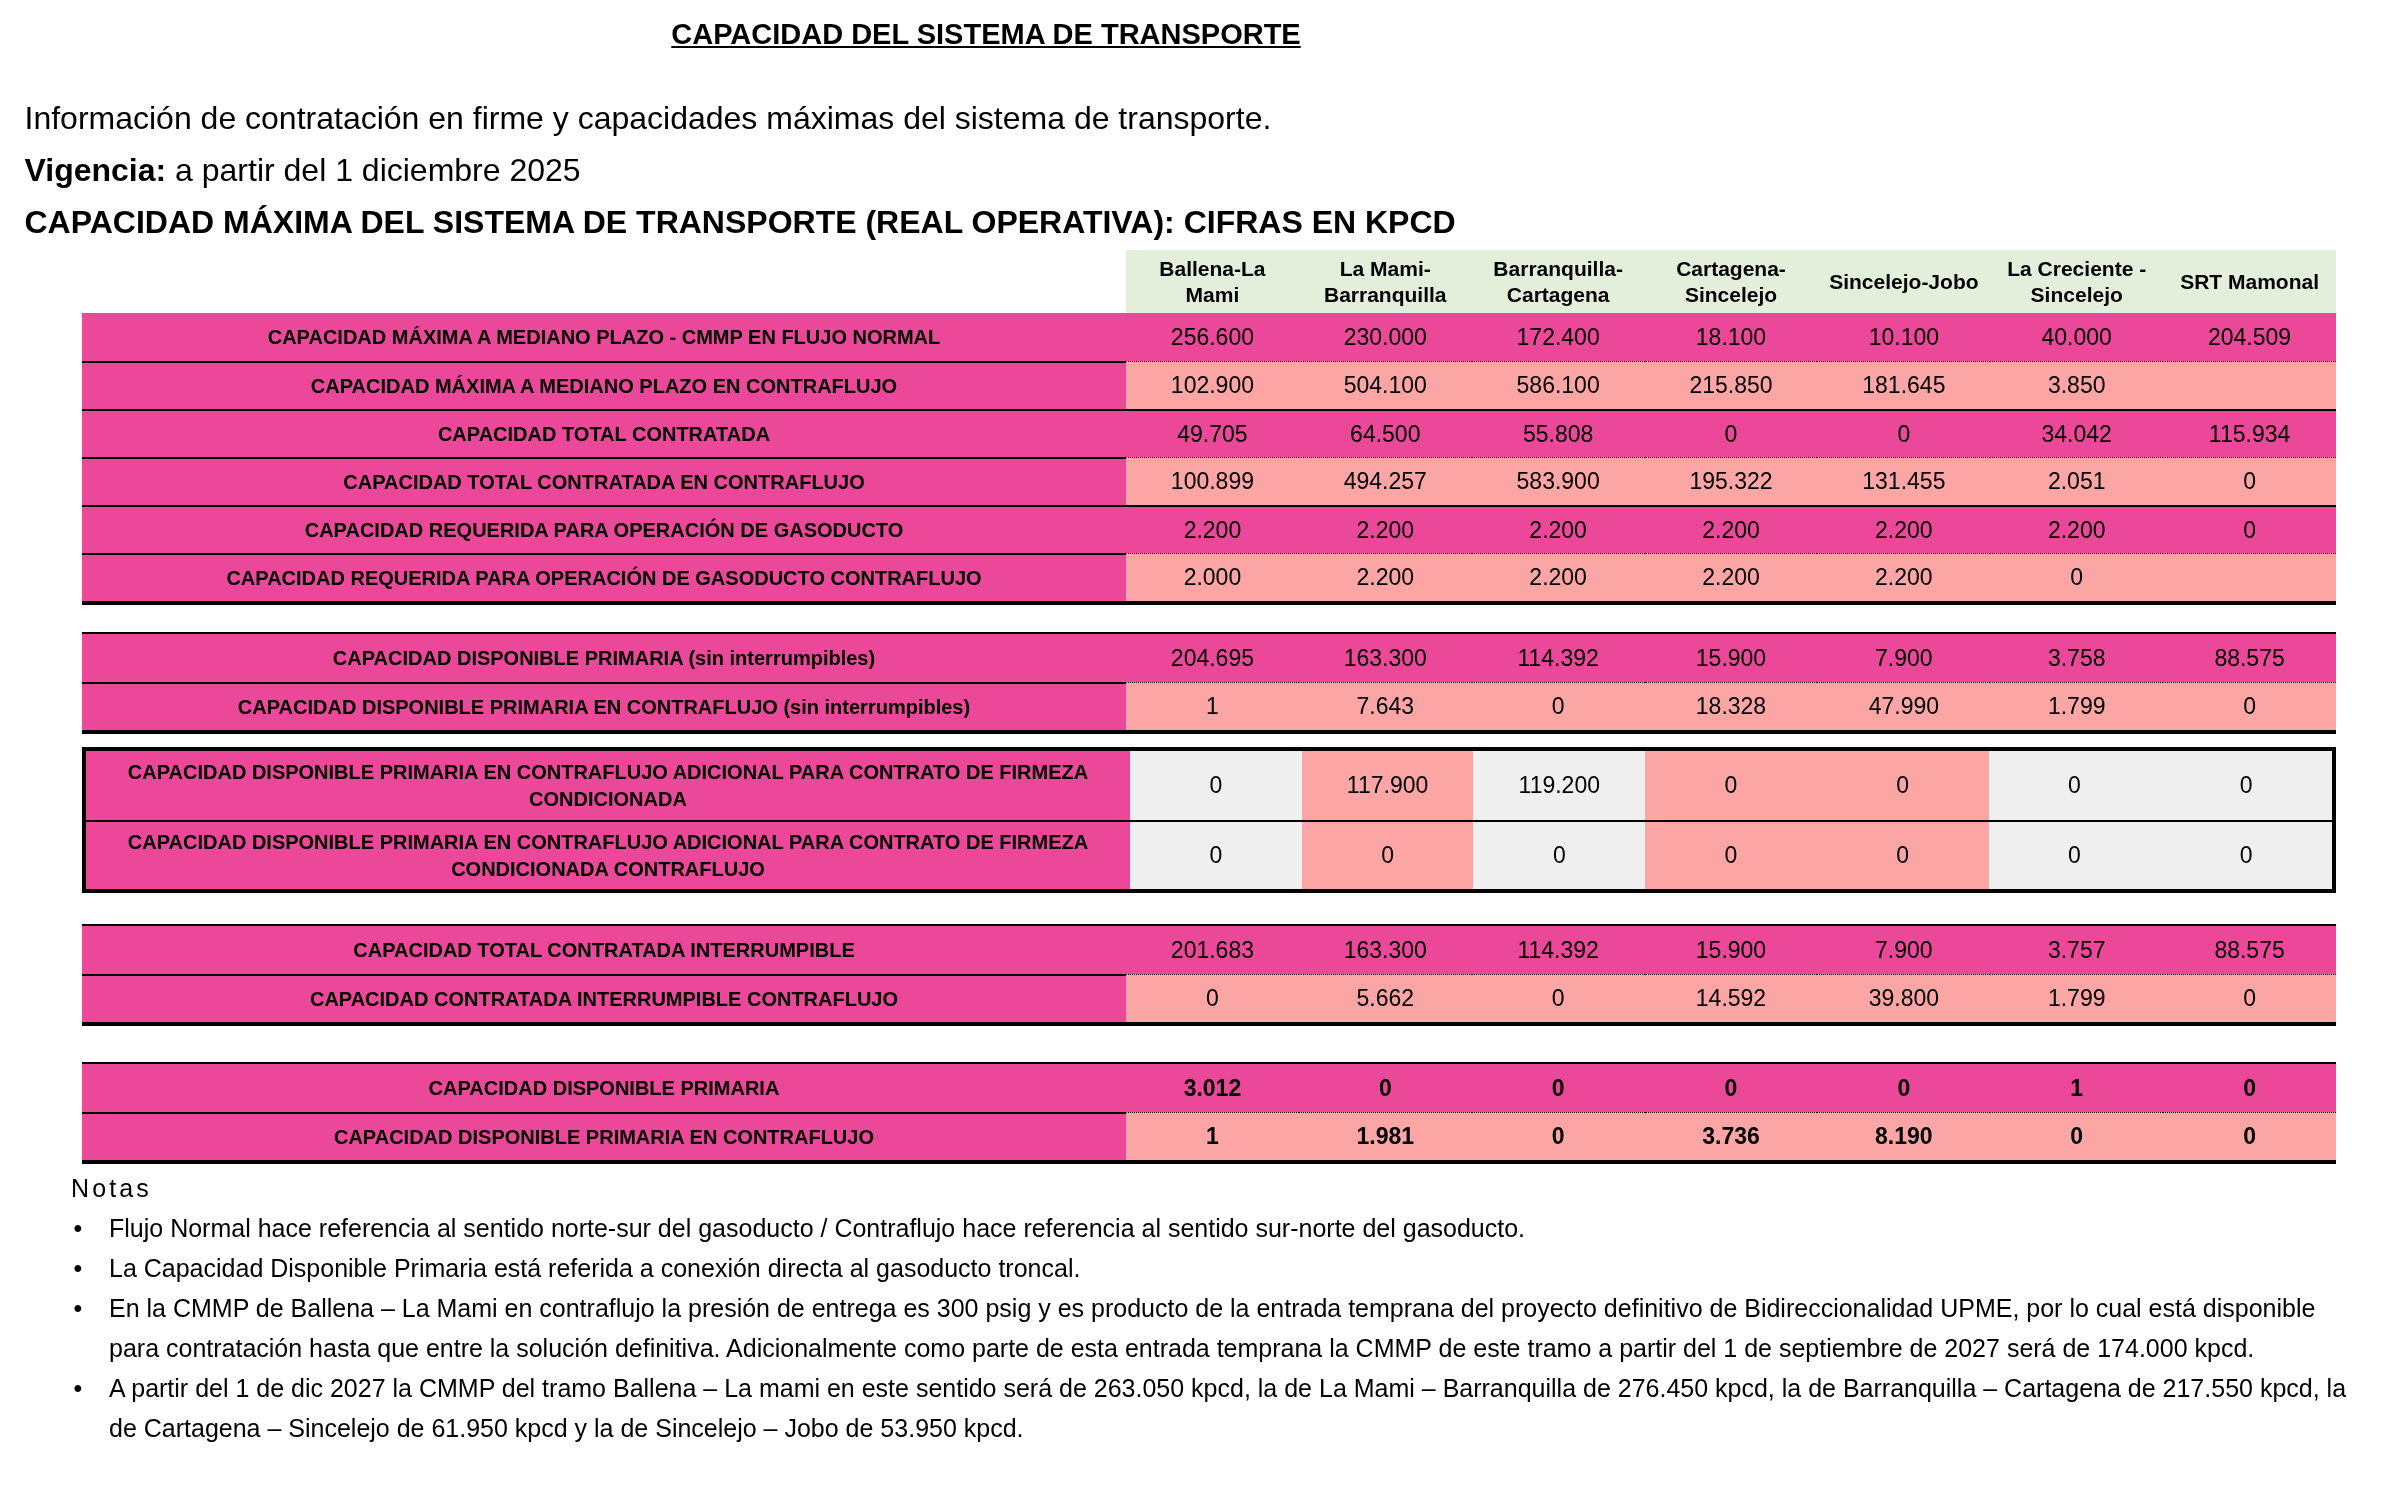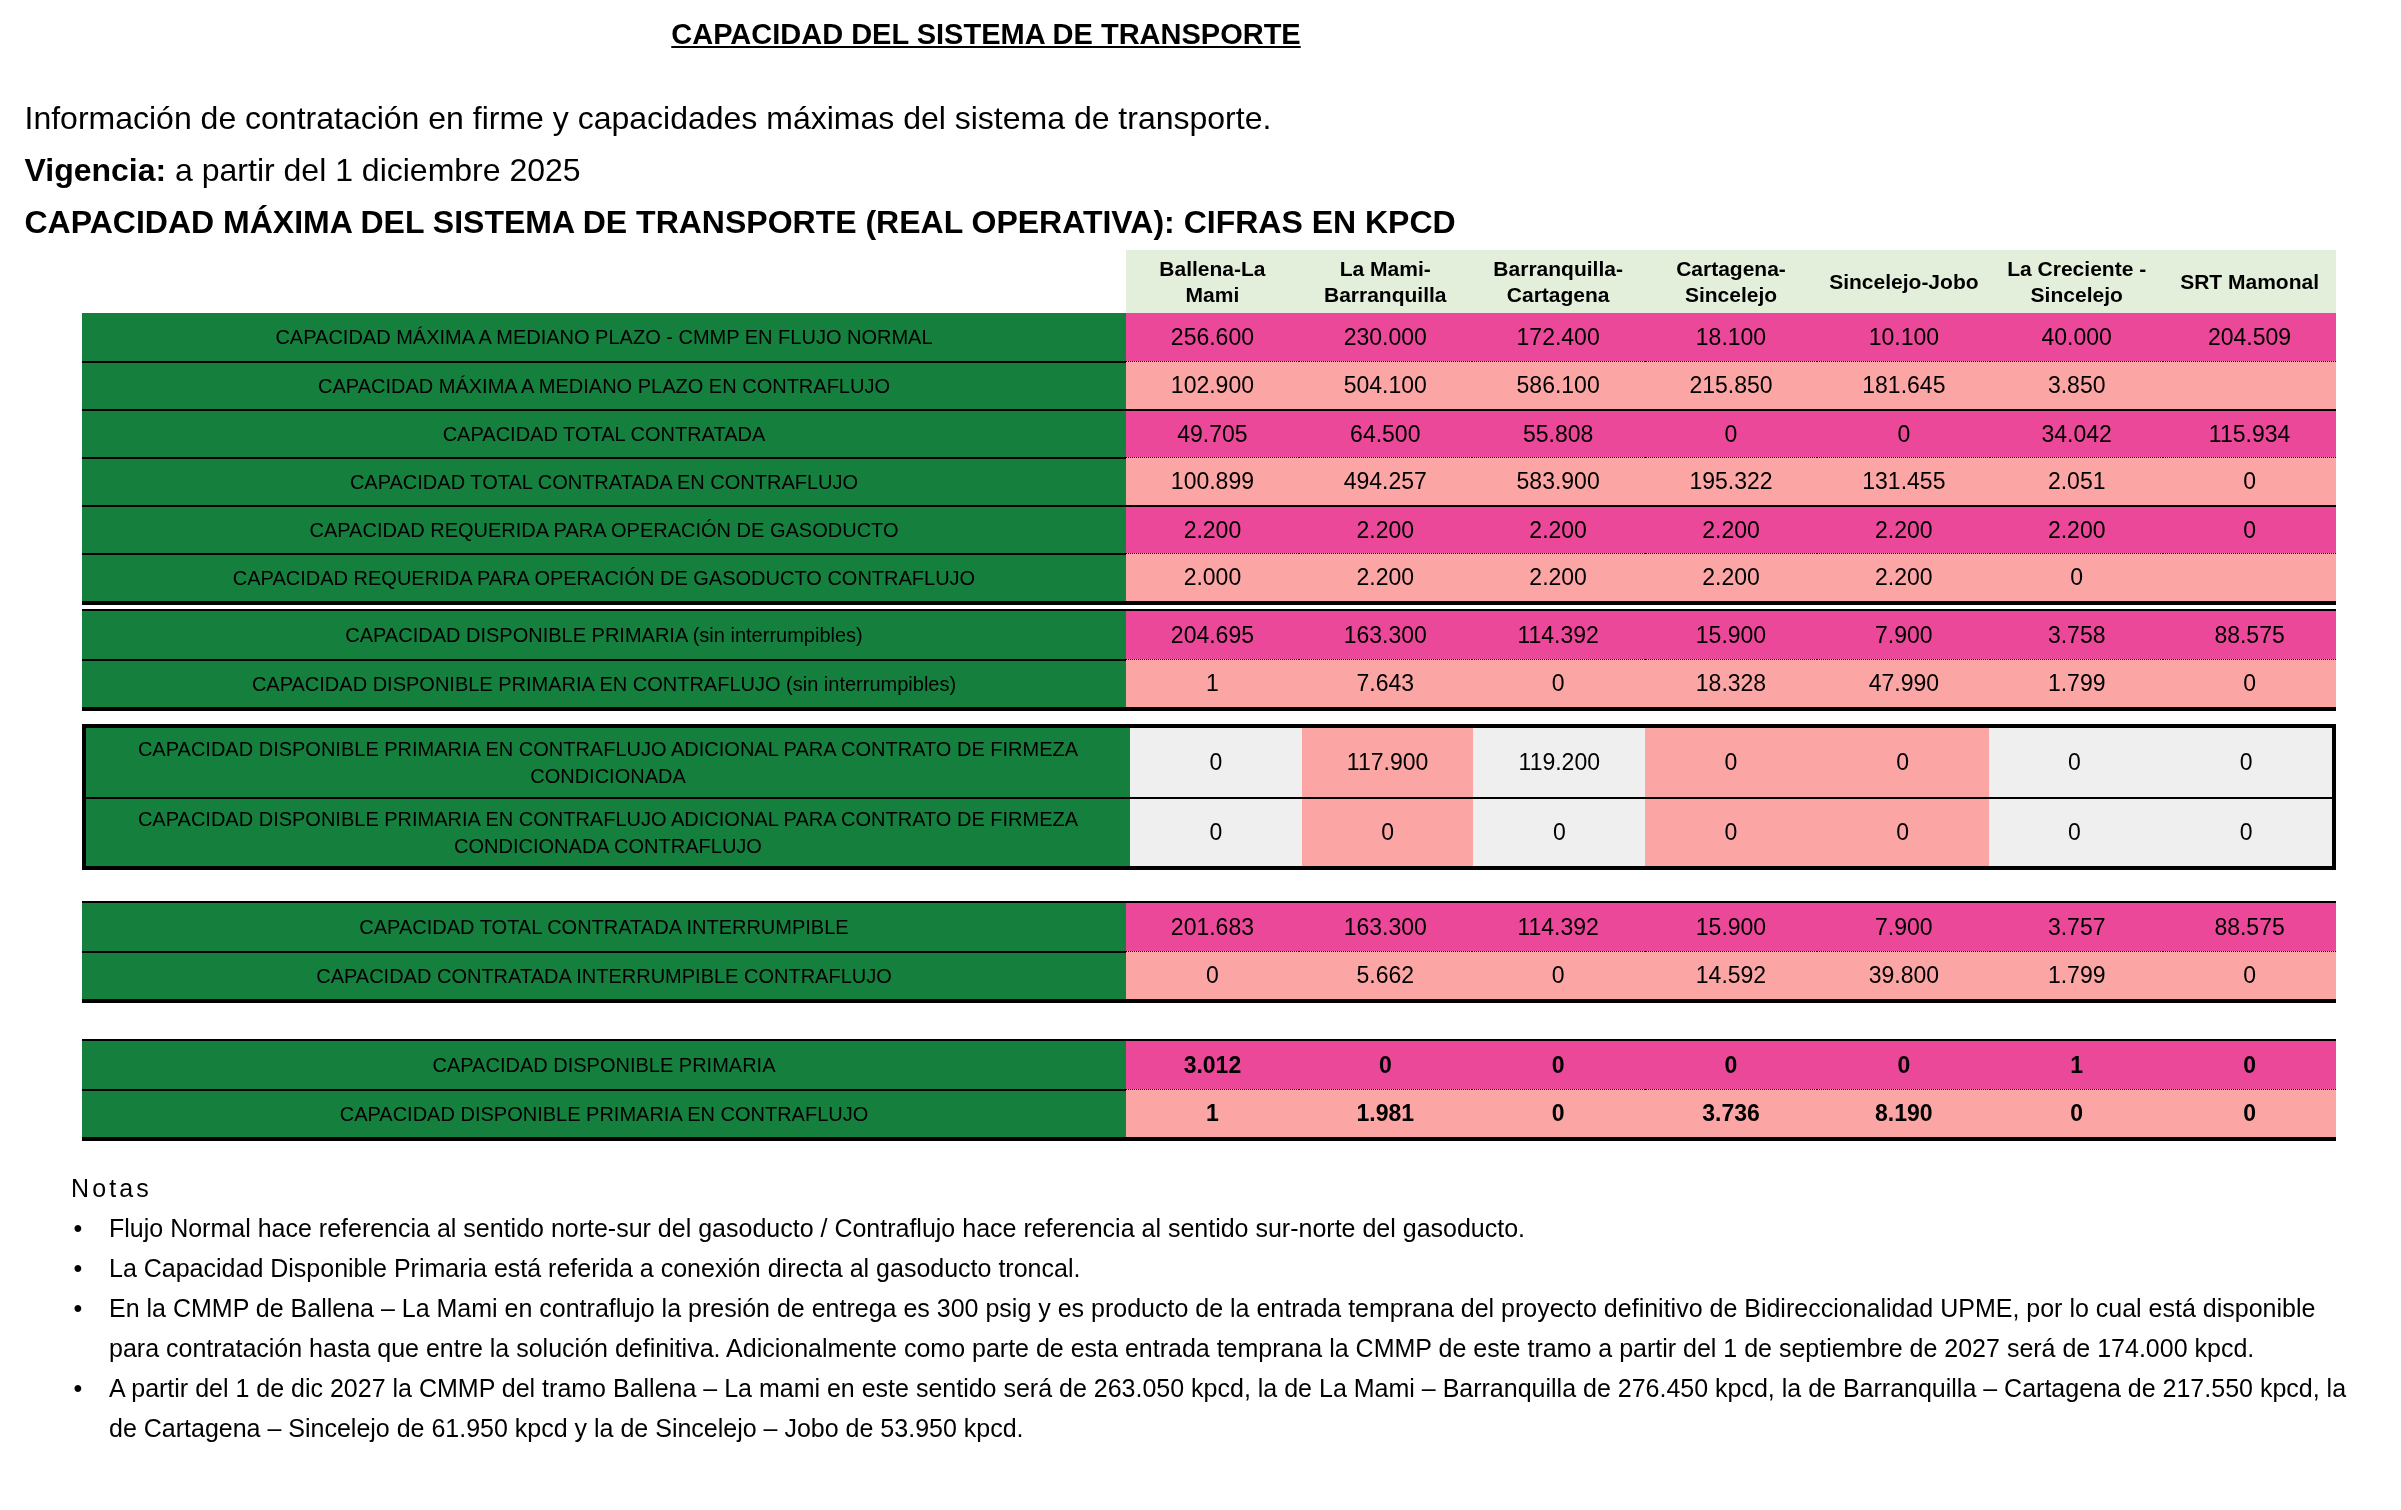--- a/index.html
+++ b/index.html
@@ -42,22 +42,22 @@
 
   .section { border-bottom: 4.3px solid #000; }
   .section.top-line { border-top: 2.5px solid #000; }
   .section.boxed { border: 4.3px solid #000; }
 
   .trow { height: 48px; }
   .boxed .trow { height: 69px; }
 
   .cell { display: flex; align-items: center; justify-content: center; }
   .lbl {
-    background: #15803d;
-    font-weight: normal; font-size: 20px; line-height: 27px;
+    background: #ec4899;
+    font-weight: bold; font-size: 20px; line-height: 27px;
     text-align: center; padding: 0 13.5px;
   }
   .val { font-size: 23px; }
   .val.bold { font-weight: bold; }
   .bg-gray { background: #ec4899; }
   .bg-white { background: #fca5a5; }
   .bg-cond { background: #efefef; }
   .bt-solid { border-top: 2.5px solid #000; }
   .bt-dot   { border-top: 1.8px dotted #000; }
 
@@ -147,21 +147,21 @@
         <div class="cell lbl bt-solid">CAPACIDAD REQUERIDA PARA OPERACIÓN DE GASODUCTO CONTRAFLUJO</div>
         <div class="cell val bg-white bt-dot">2.000</div>
         <div class="cell val bg-white bt-dot">2.200</div>
         <div class="cell val bg-white bt-dot">2.200</div>
         <div class="cell val bg-white bt-dot">2.200</div>
         <div class="cell val bg-white bt-dot">2.200</div>
         <div class="cell val bg-white bt-dot">0</div>
         <div class="cell val bg-white bt-dot"></div>
       </div>
     </div>
-    <div class="section top-line" style="margin-top: 4px;">
+    <div class="section top-line" style="margin-top: 27px;">
       <div class="grid-row trow">
         <div class="cell lbl">CAPACIDAD DISPONIBLE PRIMARIA (sin interrumpibles)</div>
         <div class="cell val bg-gray">204.695</div>
         <div class="cell val bg-gray">163.300</div>
         <div class="cell val bg-gray">114.392</div>
         <div class="cell val bg-gray">15.900</div>
         <div class="cell val bg-gray">7.900</div>
         <div class="cell val bg-gray">3.758</div>
         <div class="cell val bg-gray">88.575</div>
       </div>

